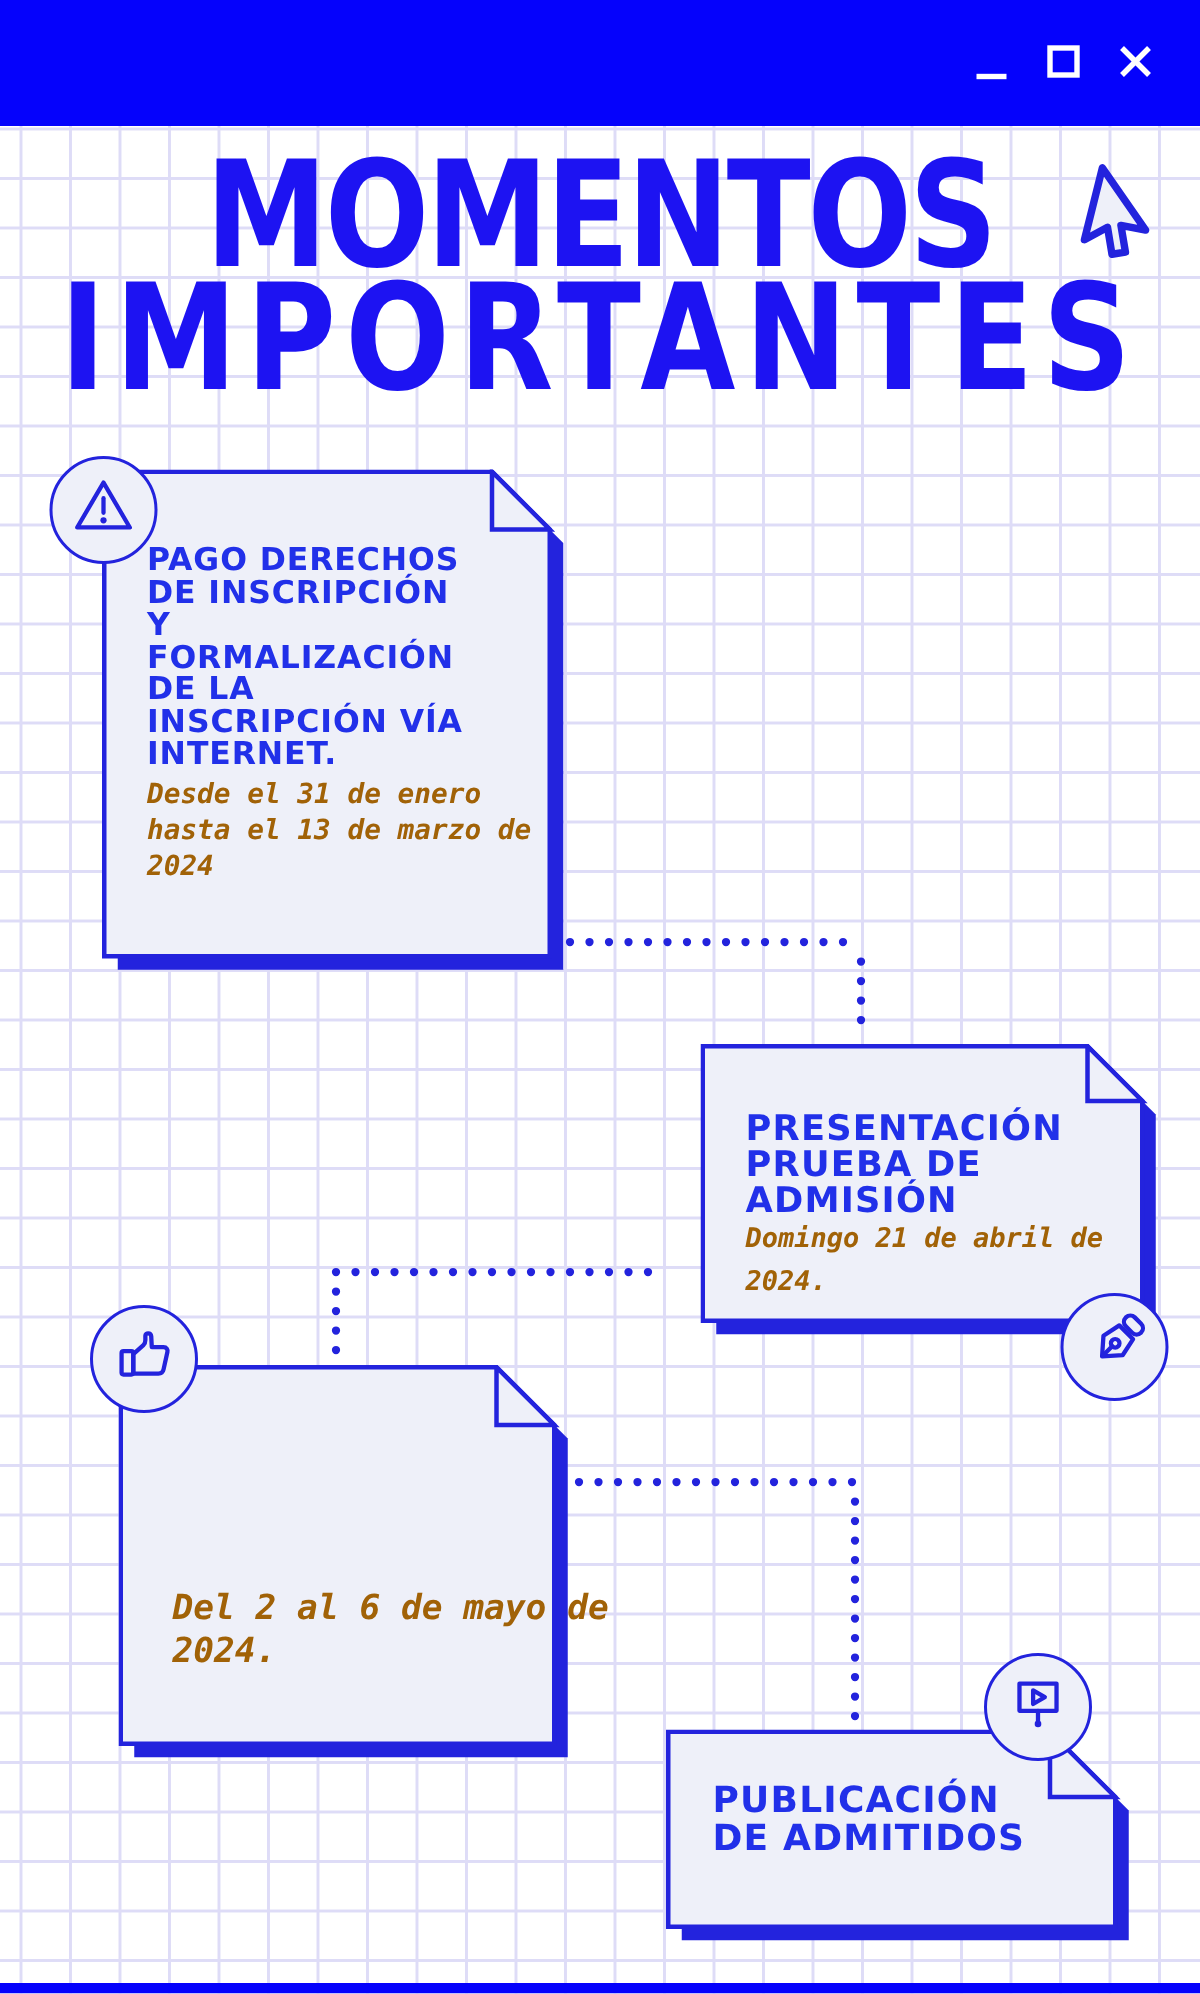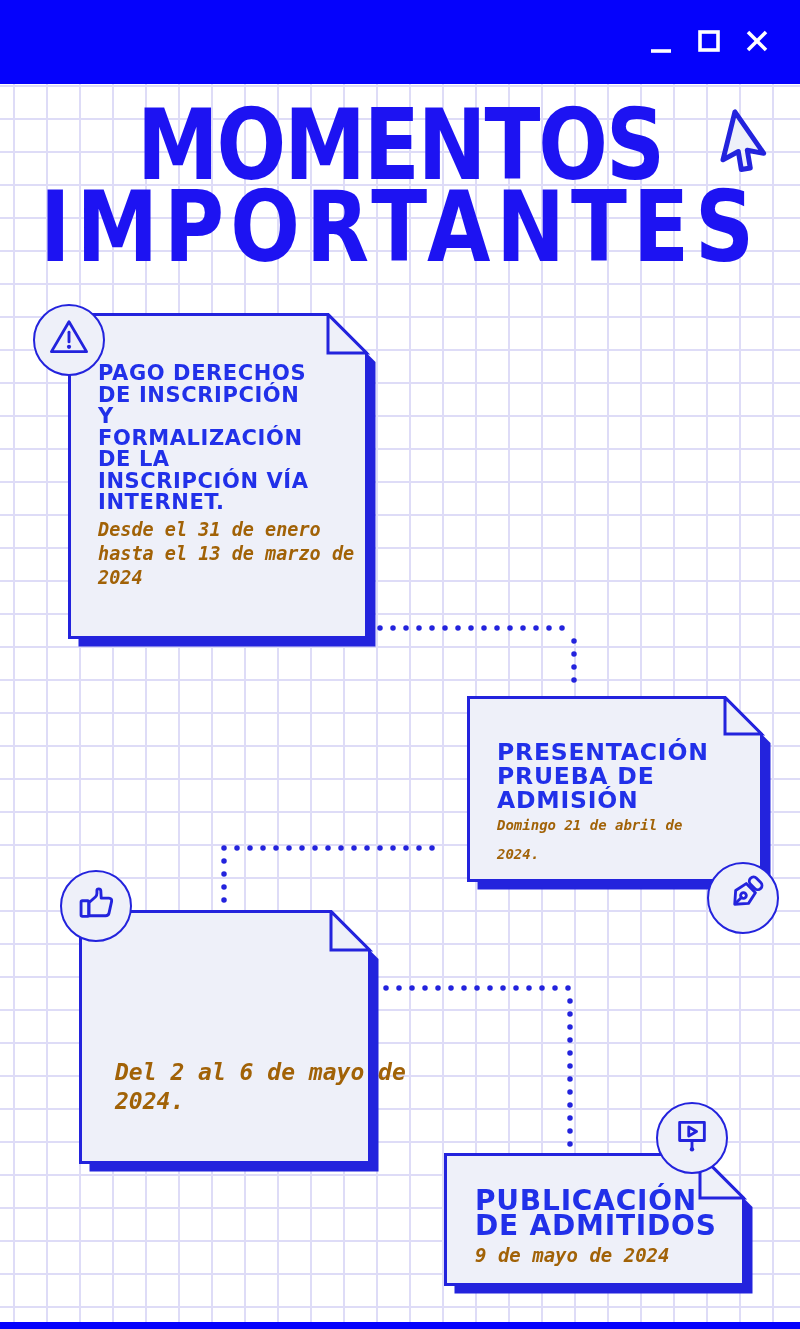--- a/index.html
+++ b/index.html
@@ -141,43 +141,42 @@
 
 <div class="card" style="left:443px;top:696px;width:305px;height:195px;margin-left:24px;">
   <svg class="paper" width="305" height="195">
     <polygon class="shadow" points="10.5,10.5 267,10.5 303.5,47 303.5,193.5 10.5,193.5"></polygon>
     <polygon class="sheet" points="1.5,1.5 258,1.5 294.5,38 294.5,184.5 1.5,184.5"></polygon>
     <polygon class="sheet" points="258,1.5 258,38 294.5,38"></polygon>
   </svg>
   <div class="card-heading" style="left:30px;top:44px;font-size:23.5px;line-height:24px;letter-spacing:0.8px;">PRESENTACIÓN
 PRUEBA DE
 ADMISIÓN</div>
-  <div class="card-date" style="left:30px;top:115px;font-size:14px;line-height:29px;">Domingo 21 de abril de
+  <div class="card-date" style="left:30px;top:115px;font-size:18px;line-height:29px;">Domingo 21 de abril de
 2024.</div>
 </div>
 
 <div class="card" style="left:79px;top:910px;width:301px;height:263px;">
   <svg class="paper" width="301" height="263">
     <polygon class="shadow" points="10.5,10.5 261,10.5 299.5,49 299.5,261.5 10.5,261.5"></polygon>
     <polygon class="sheet" points="1.5,1.5 252,1.5 290.5,40 290.5,252.5 1.5,252.5"></polygon>
     <polygon class="sheet" points="252,1.5 252,40 290.5,40"></polygon>
   </svg>
   <div class="card-date" style="left:36px;top:148px;font-size:23px;line-height:29px;">Del 2 al 6 de mayo de
 2024.</div>
 </div>
 
 <div class="card" style="left:444px;top:1153px;width:310px;height:142px;">
   <svg class="paper" width="310" height="142">
     <polygon class="shadow" points="10.5,10.5 265,10.5 308.5,54 308.5,140.5 10.5,140.5"></polygon>
     <polygon class="sheet" points="1.5,1.5 256,1.5 299.5,45 299.5,131.5 1.5,131.5"></polygon>
     <polygon class="sheet" points="256,1.5 256,45 299.5,45"></polygon>
   </svg>
-  <div class="card-heading" style="left:31px;top:35px;font-size:28px;line-height:25px;letter-spacing:0.8px;">PUBLICACIÓN
+  <div class="card-heading" style="left:31px;top:35px;font-size:24px;line-height:25px;letter-spacing:0.8px;">PUBLICACIÓN
 DE ADMITIDOS</div>
-  <div class="card-date" style="left:31px;top:88px;font-size:19px;line-height:29px;">9 de mayo de 2024</div>
 </div>
 
 <div class="badge" style="left:33px;top:304px;">
   <span>
     <svg width="52" height="52" viewBox="0 0 40 40">
       <polygon class="icon-stroke" points="20,7.5 33.5,30.5 6.5,30.5"></polygon>
       <line class="icon-stroke" x1="20" y1="15.5" x2="20" y2="23"></line>
       <circle class="icon-fill" cx="20" cy="26.8" r="1.6"></circle>
     </svg>
   </span>

